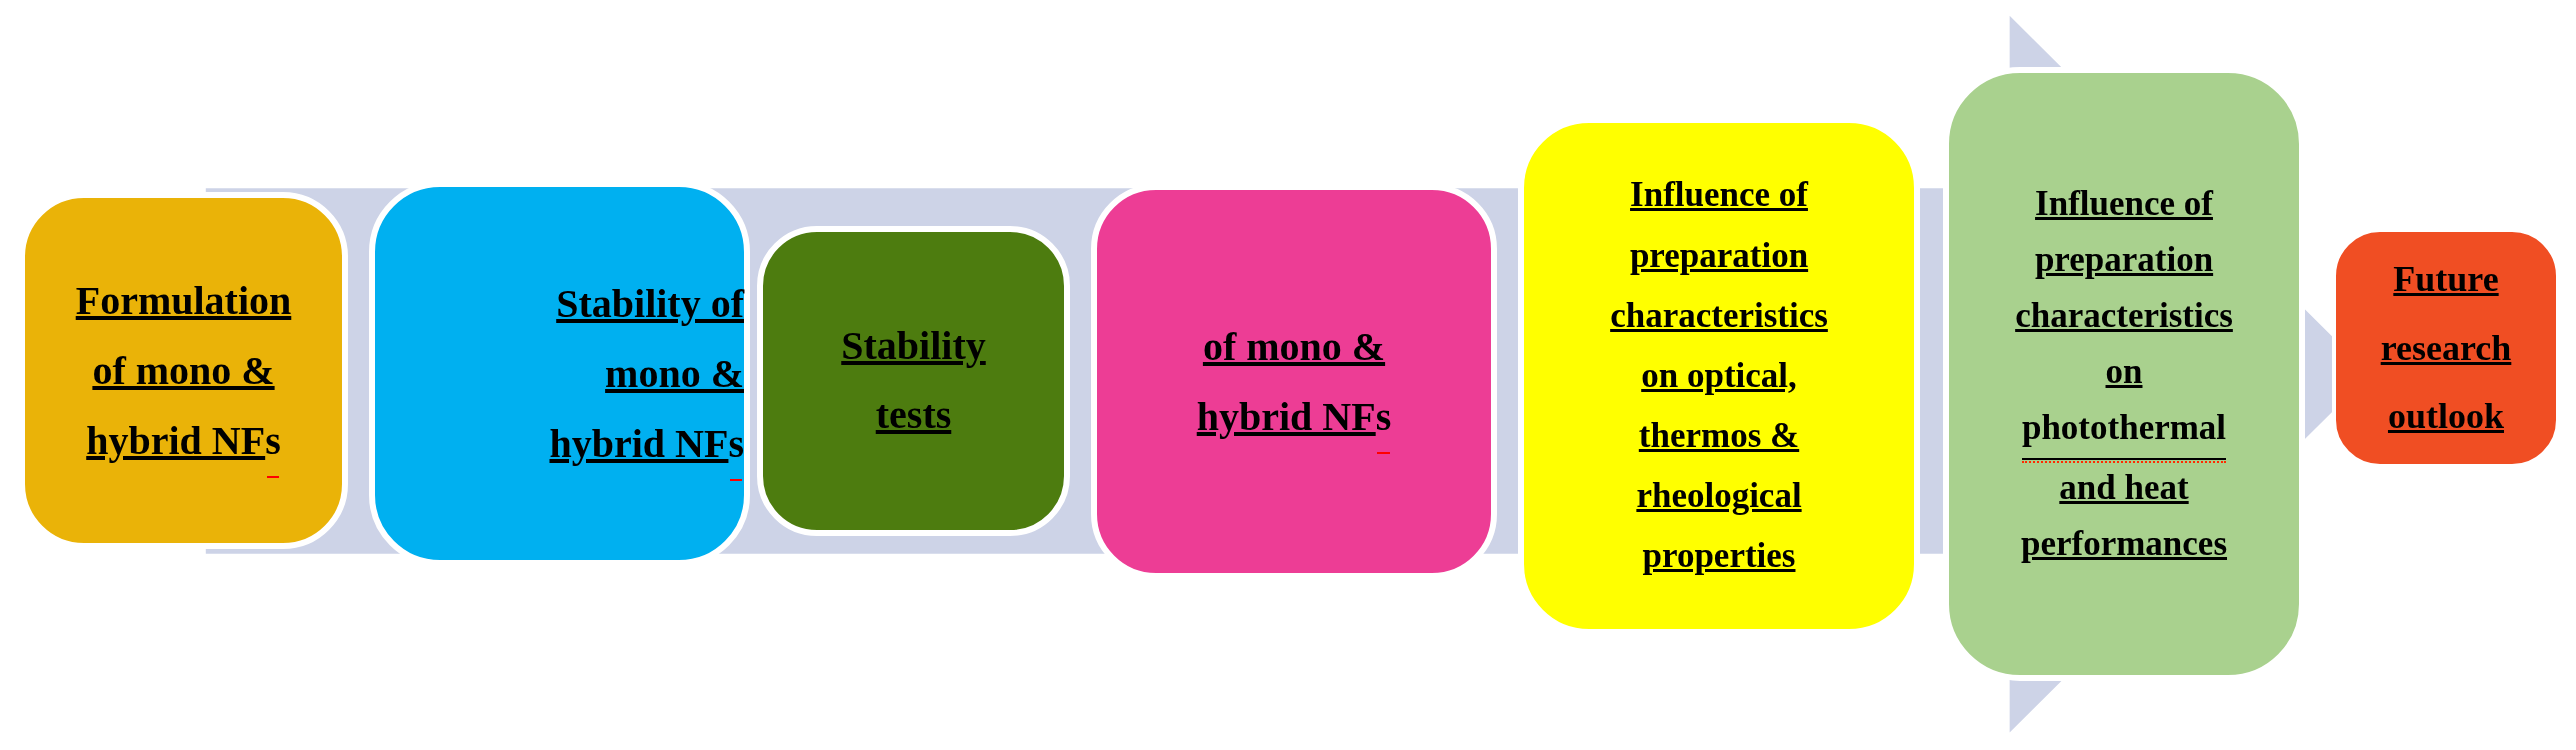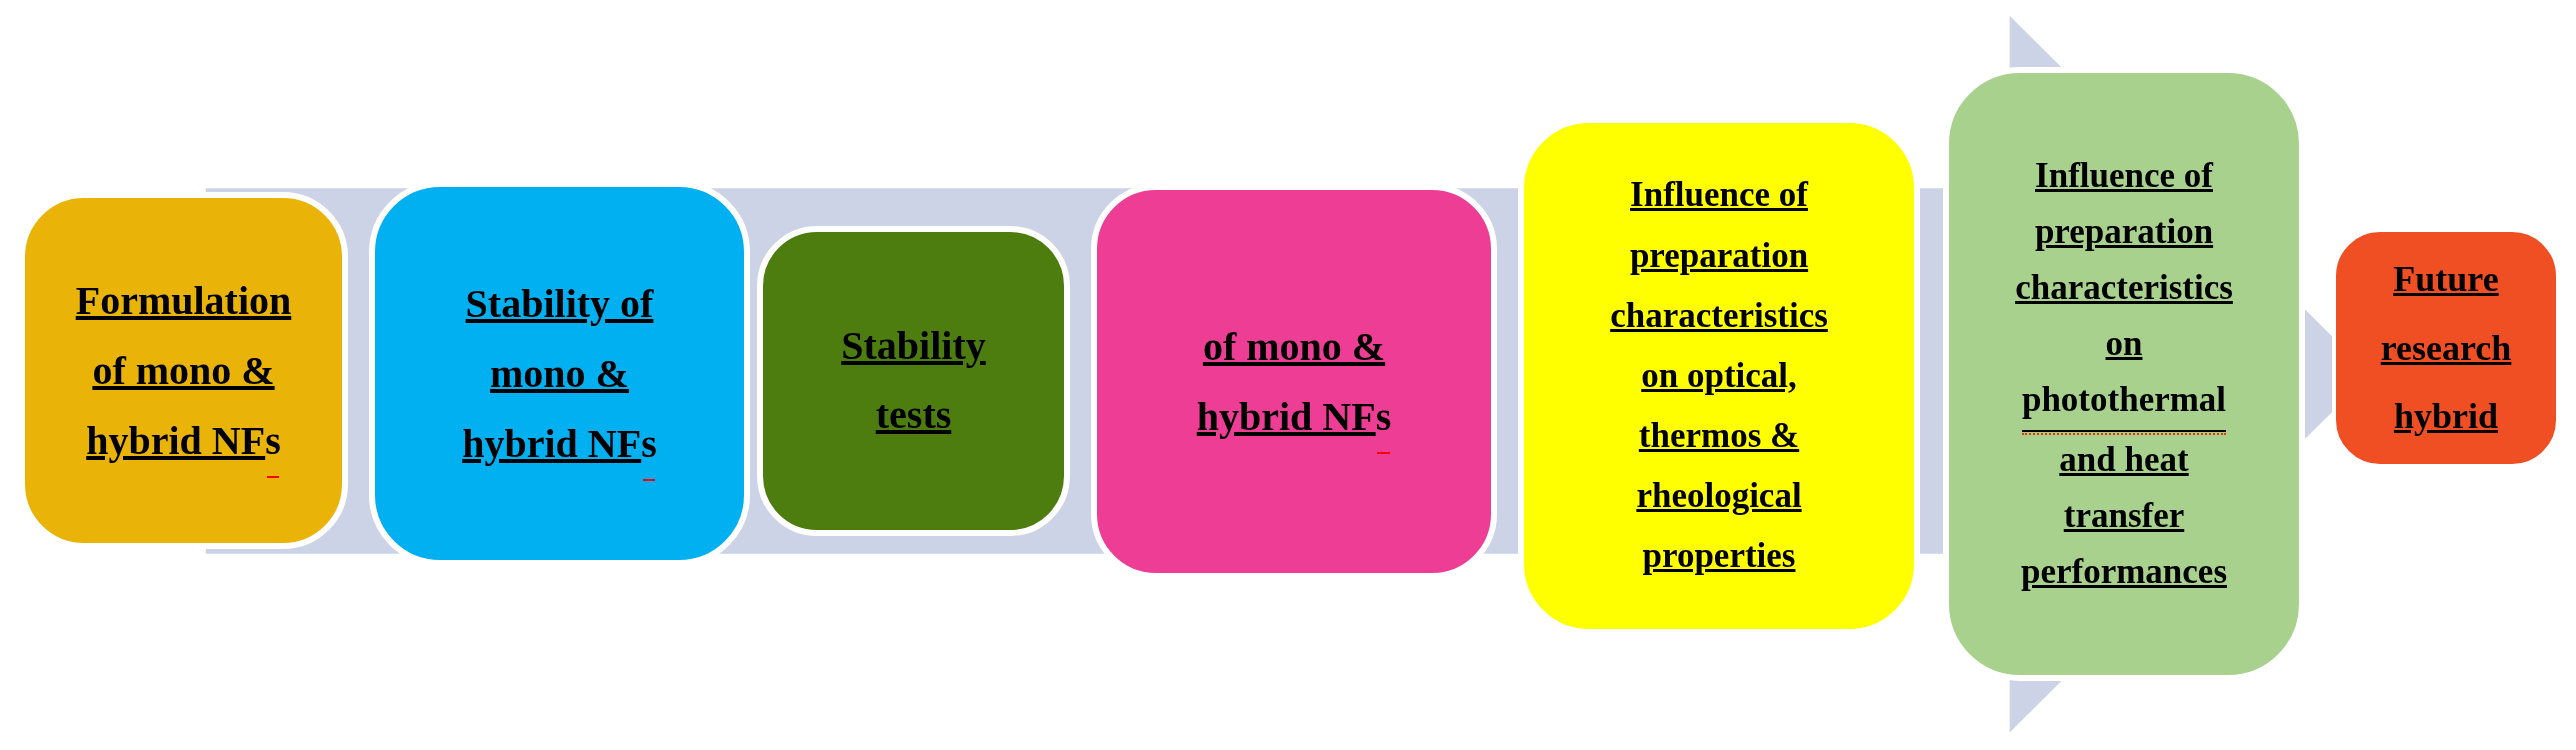--- a/index.html
+++ b/index.html
@@ -18,21 +18,21 @@
     display:flex;align-items:center;justify-content:center;
     text-align:center;
     color:#000000;
     font-weight:bold;
     text-decoration:underline;
   }
   .box-text{width:100%;}
   .line{white-space:nowrap;}
   
   .b1{left:19px;top:192px;width:329px;height:357px;border-radius:65px;font-size:40px;line-height:1.75;}
-  .b2{left:369px;top:181px;width:381px;height:385px;border-radius:71px;font-size:40px;line-height:1.75;}
+  .b2{left:369px;top:181px;width:381px;height:385px;border-radius:71px;font-size:40px;line-height:1.75;text-align:right;}
   .b3{left:757px;top:226px;width:313px;height:310px;border-radius:60px;font-size:40px;line-height:1.72;}
   .b4{left:1091px;top:184px;width:406px;height:395px;border-radius:65px;font-size:40px;line-height:1.75;}
   .b5{left:1518px;top:117px;width:402px;height:518px;border-radius:71px;font-size:35px;line-height:1.72;}
   .b6{left:1943px;top:67px;width:362px;height:614px;border-radius:77px;font-size:35px;line-height:1.6;}
   .b7{left:2332px;top:228px;width:228px;height:240px;border-radius:48px;font-size:36px;line-height:1.9;border-width:4.5px;}
   
   .sc-red{position:relative;display:inline-block;}
   .sc-red::after{
     content:"";position:absolute;left:1.7px;right:1.7px;bottom:-2.3px;
     border-bottom:2.8px solid #ff0000;
@@ -96,27 +96,26 @@
   </div>
 
   <div class="box b6" style="background: rgb(169, 209, 142);">
     <div class="box-text">
         <div class="line">Influence of</div>
         <div class="line">preparation</div>
         <div class="line">characteristics</div>
         <div class="line">on</div>
         <div class="line"><span class="u-bk-red">photothermal</span></div>
         <div class="line">and heat</div>
-        <div class="line">transfer</div>
         <div class="line">performances</div>
       </div>
   </div>
 
   <div class="box b7" style="background: rgb(240, 78, 35);">
     <div class="box-text">
         <div class="line">Future</div>
         <div class="line">research</div>
-        <div class="line">hybrid</div>
+        <div class="line">outlook</div>
       </div>
   </div>
 
 </div>
 
 
 </body></html>

